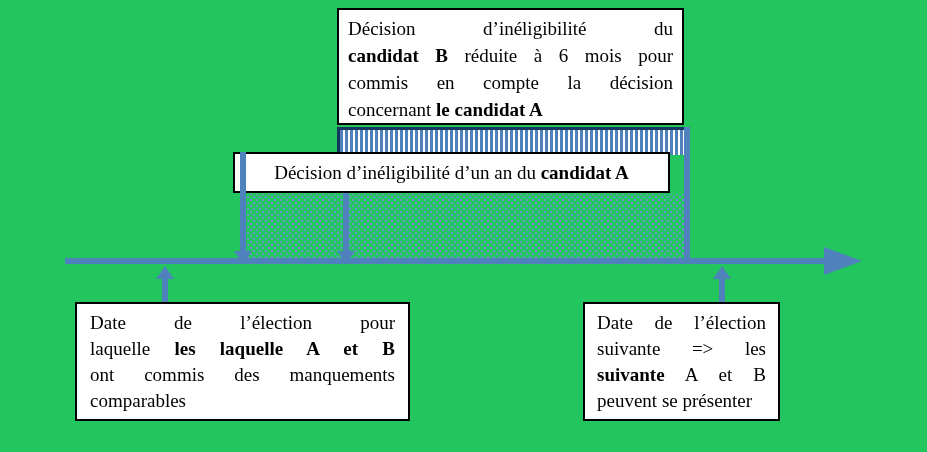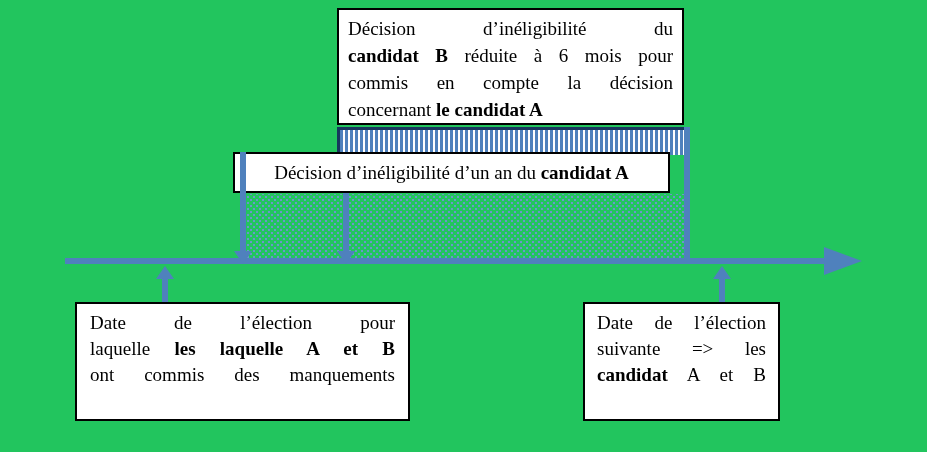--- a/index.html
+++ b/index.html
@@ -91,21 +91,23 @@
   </div>
   <div id="up-arrow-election2" class="arr arr-up">
     <div class="shaft"></div>
     <div class="head"></div>
   </div>
 
   <div class="box left-box">
       <div class="tl">Date de l’élection pour</div>
       <div class="tl">laquelle <b>les laquelle A et B</b></div>
       <div class="tl">ont commis des manquements</div>
+      <div class="tl last">comparables</div>
     </div>
 
   <div class="box right-box">
       <div class="tl">Date de l’élection</div>
       <div class="tl">suivante =&gt; les</div>
-      <div class="tl"><b>candidat</b> A et B</div>
+      <div class="tl"><b>suivante</b> A et B</div>
+      <div class="tl last">peuvent se présenter</div>
     </div>
 
 </div>
 
 </body></html>

